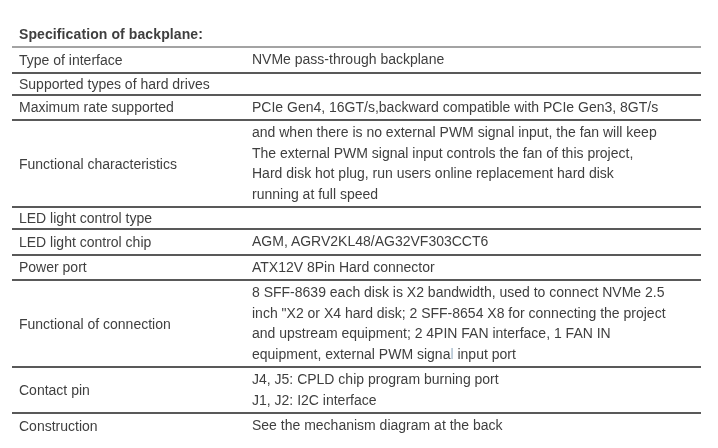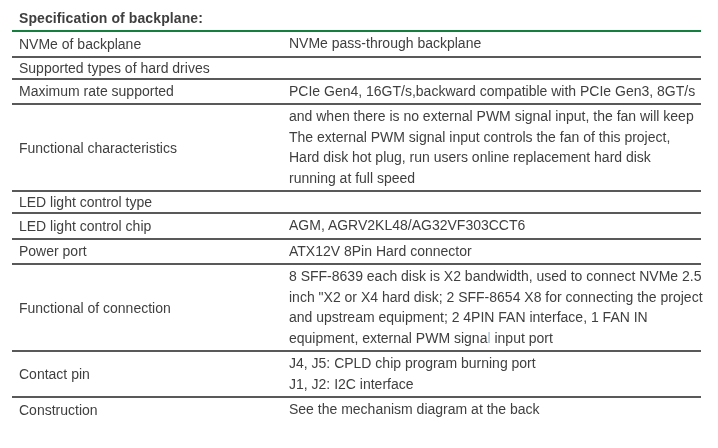--- a/index.html
+++ b/index.html
@@ -17,22 +17,23 @@
   .doc {
     padding-top: 9px;
     margin-left: 12px;
     width: 689px;
   }
   .title {
     font-size: 14px;
     font-weight: 700;
     line-height: 19px;
     padding: 0 0 2px 7px;
-    border-bottom: 2px solid #15803d;
+    border-bottom: 2px solid #a3a3a3;
     letter-spacing: 0.1px;
+    margin-top: 16px;
   }
   .spec-table {
     width: 689px;
   }
   .row {
     display: flex;
     border-bottom: 2px solid #595959;
     align-items: center;
   }
   .row:last-child {
@@ -48,34 +49,33 @@
     align-self: center;
   }
   .value {
     flex: 1 1 auto;
     padding: 1px 0 2px 0;
   }
   .vline {
     font-size: 14px;
     line-height: 20.5px;
     white-space: nowrap;
-    margin-left: 37px;
   }
   .light-char {
     color: #9fb6c9;
   }
 </style>
 </head>
 <body>
 
 <div class="doc">
   <div class="title">Specification of backplane:</div>
   <div class="spec-table">
       <div class="row">
-        <div class="label">NVMe of backplane</div>
+        <div class="label">Type of interface</div>
         <div class="value">
           <div class="vline">NVMe pass-through backplane</div>
         </div>
       </div>
       <div class="row">
         <div class="label">Supported types of hard drives</div>
       </div>
       <div class="row">
         <div class="label">Maximum rate supported</div>
         <div class="value">

